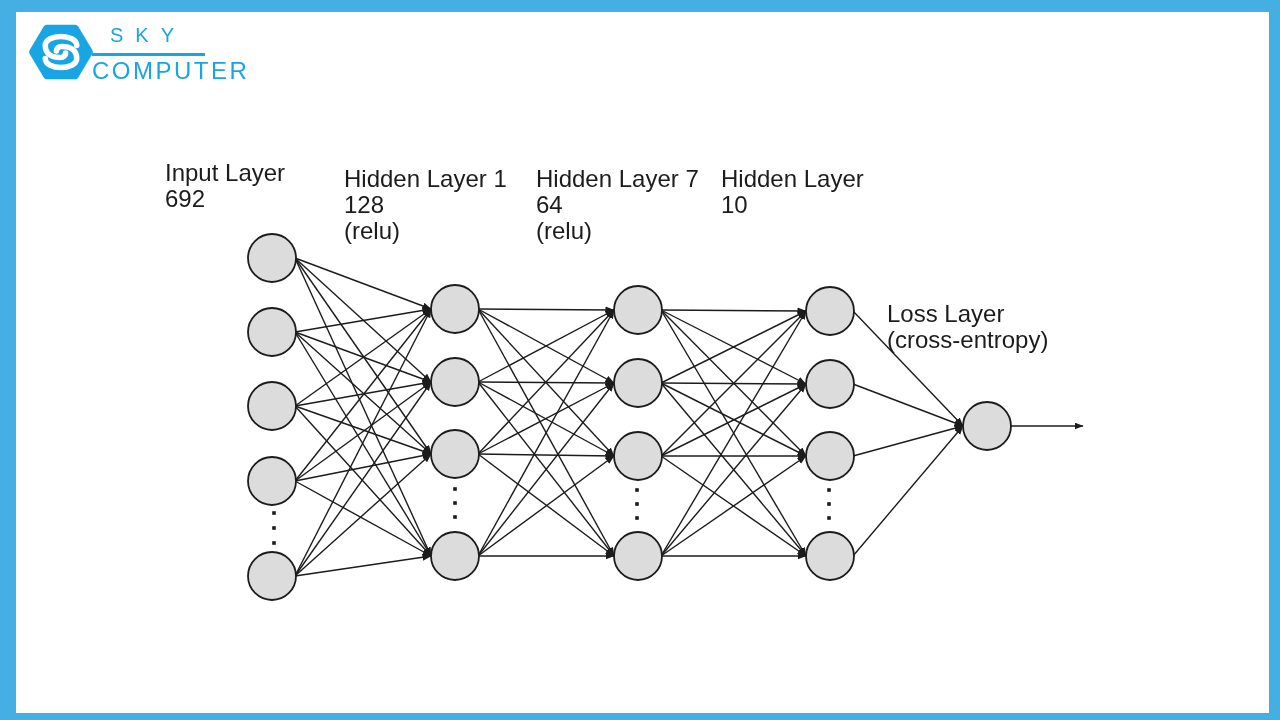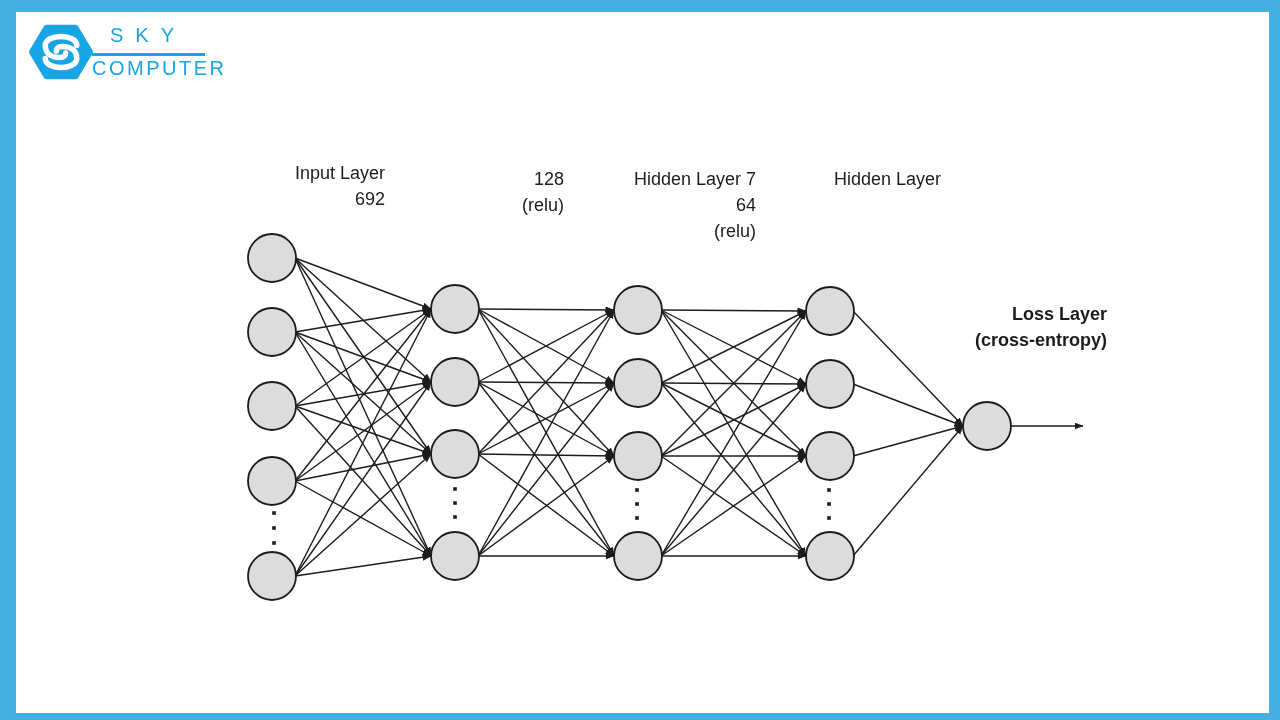--- a/index.html
+++ b/index.html
@@ -32,31 +32,31 @@
     font-size:20px;letter-spacing:12px;
     color:var(--brand);
     white-space:nowrap;
   }
   .brand-rule{
     position:absolute;left:92px;top:53px;
     width:113px;height:3px;background:var(--brand);
   }
   .brand-subtitle{
     position:absolute;left:92px;top:57px;
-    font-size:20px;letter-spacing:2.5px;
+    font-size:24px;letter-spacing:2.5px;
     color:var(--brand);
     white-space:nowrap;
   }
   
   #net{position:absolute;left:0;top:0;width:1280px;height:720px;}
   .layer-label{
     position:absolute;width:220px;
-    text-align:right;
+    text-align:left;
     color:var(--ink);
-    font-size:18px;line-height:26px;
+    font-size:24px;line-height:26px;
     white-space:nowrap;
   }
 </style>
 </head>
 <body>
 
 <div class="stage">
 
   <svg id="net" viewBox="0 0 1280 720" xmlns="http://www.w3.org/2000/svg">
       <defs>
@@ -156,32 +156,34 @@
         <circle cx="987" cy="426" r="24" fill="#DCDCDC" stroke="#1C1C1C" stroke-width="1.8"></circle>
       </g>
     </svg>
 
   <div class="layer-label" style="left:165px;top:160px;">
     <div>Input Layer</div>
     <div>692</div>
     <div></div>
   </div>
   <div class="layer-label" style="left:344px;top:166px;">
+    <div>Hidden Layer 1</div>
     <div>128</div>
     <div>(relu)</div>
   </div>
   <div class="layer-label" style="left:536px;top:166px;">
     <div>Hidden Layer 7</div>
     <div>64</div>
     <div>(relu)</div>
   </div>
   <div class="layer-label" style="left:721px;top:166px;">
     <div>Hidden Layer</div>
+    <div>10</div>
   </div>
-  <div class="layer-label" style="left:887px;top:301px;font-weight:bold;">
+  <div class="layer-label" style="left:887px;top:301px;">
     <div>Loss Layer</div>
     <div></div>
     <div>(cross-entropy)</div>
   </div>
 
   <div class="logo">
     <svg class="logo-hex" viewBox="-40 -34 80 68" xmlns="http://www.w3.org/2000/svg">
       <polygon points="-31,0 -15.5,-26 15.5,-26 31,0 15.5,26 -15.5,26" fill="var(--brand)" stroke="var(--brand)" stroke-width="7" stroke-linejoin="round"></polygon>
       <path d="M 17,-7 C 17,-20 -17,-20 -17,-7 C -17,3 -9,6 -1,6 C 3,6 5,4 5,1" fill="none" stroke="#ffffff" stroke-width="6" stroke-linecap="round"></path>
       <path d="M -17,7 C -17,20 17,20 17,7 C 17,-3 9,-6 1,-6 C -3,-6 -5,-4 -5,-1" fill="none" stroke="#ffffff" stroke-width="6" stroke-linecap="round"></path>

